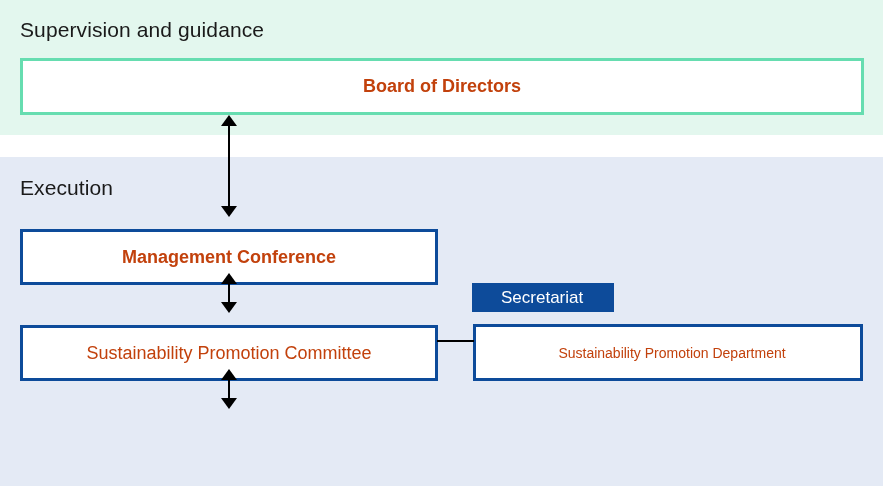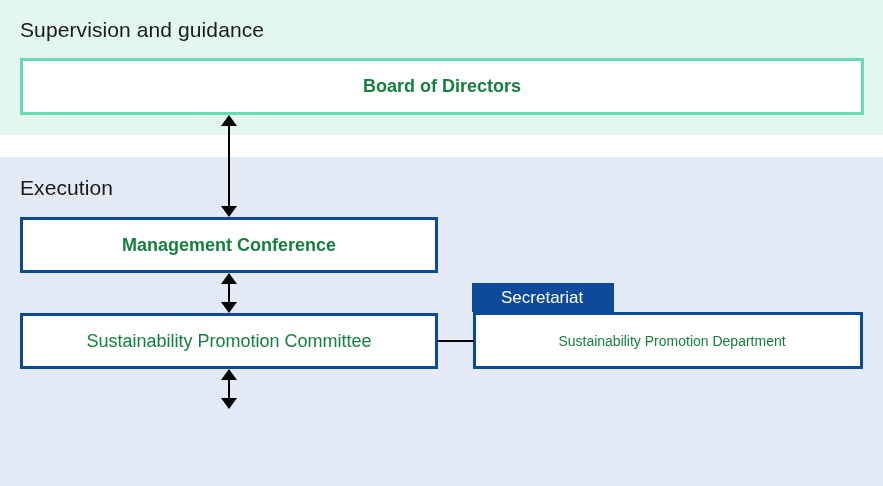--- a/index.html
+++ b/index.html
@@ -54,38 +54,39 @@
 
   
   .node {
     position: absolute;
     box-sizing: border-box;
     background: #ffffff;
     display: flex;
     align-items: center;
     justify-content: center;
     text-align: center;
-    color: #15803d;
+    color: #c2410c;
     white-space: nowrap;
   }
 
   
   .node-board {
     left: 20px;
     top: 58px;
     width: 844px;
     height: 57px;
     border: 3px solid #66ddb0;
     font-size: 18px;
     font-weight: 700;
   }
 
   
   .node-blue {
     border: 3px solid #0d4b9a;
+    margin-top: 12px;
   }
   .node-management {
     left: 20px;
     top: 217px;
     width: 418px;
     height: 56px;
     font-size: 18px;
     font-weight: 700;
   }
   .node-committee {

